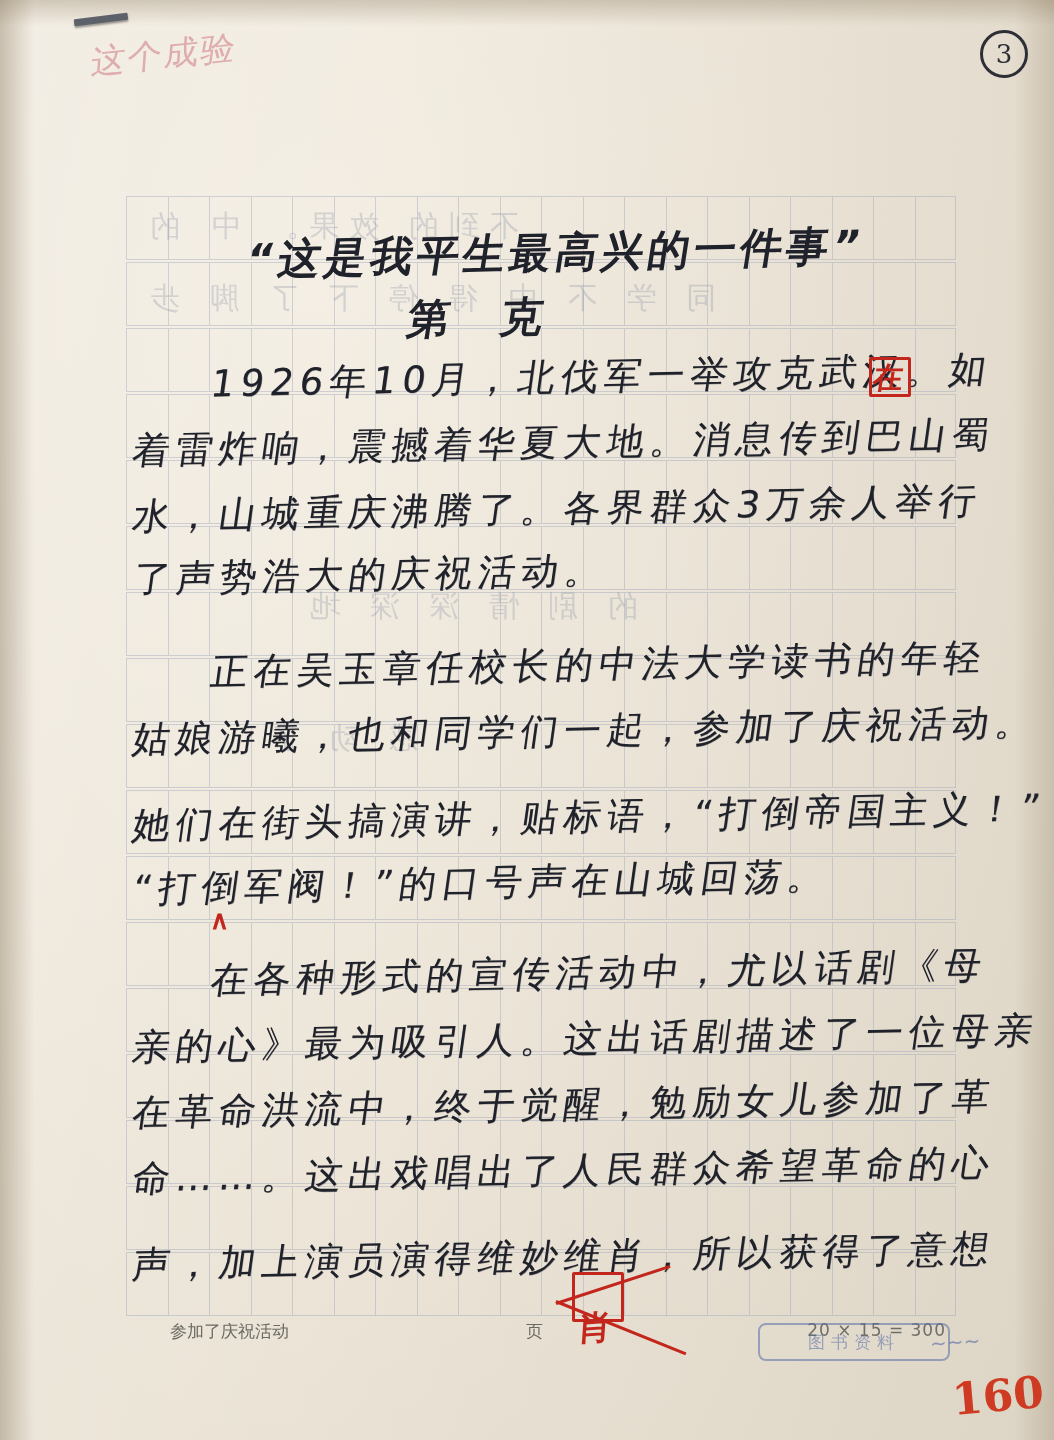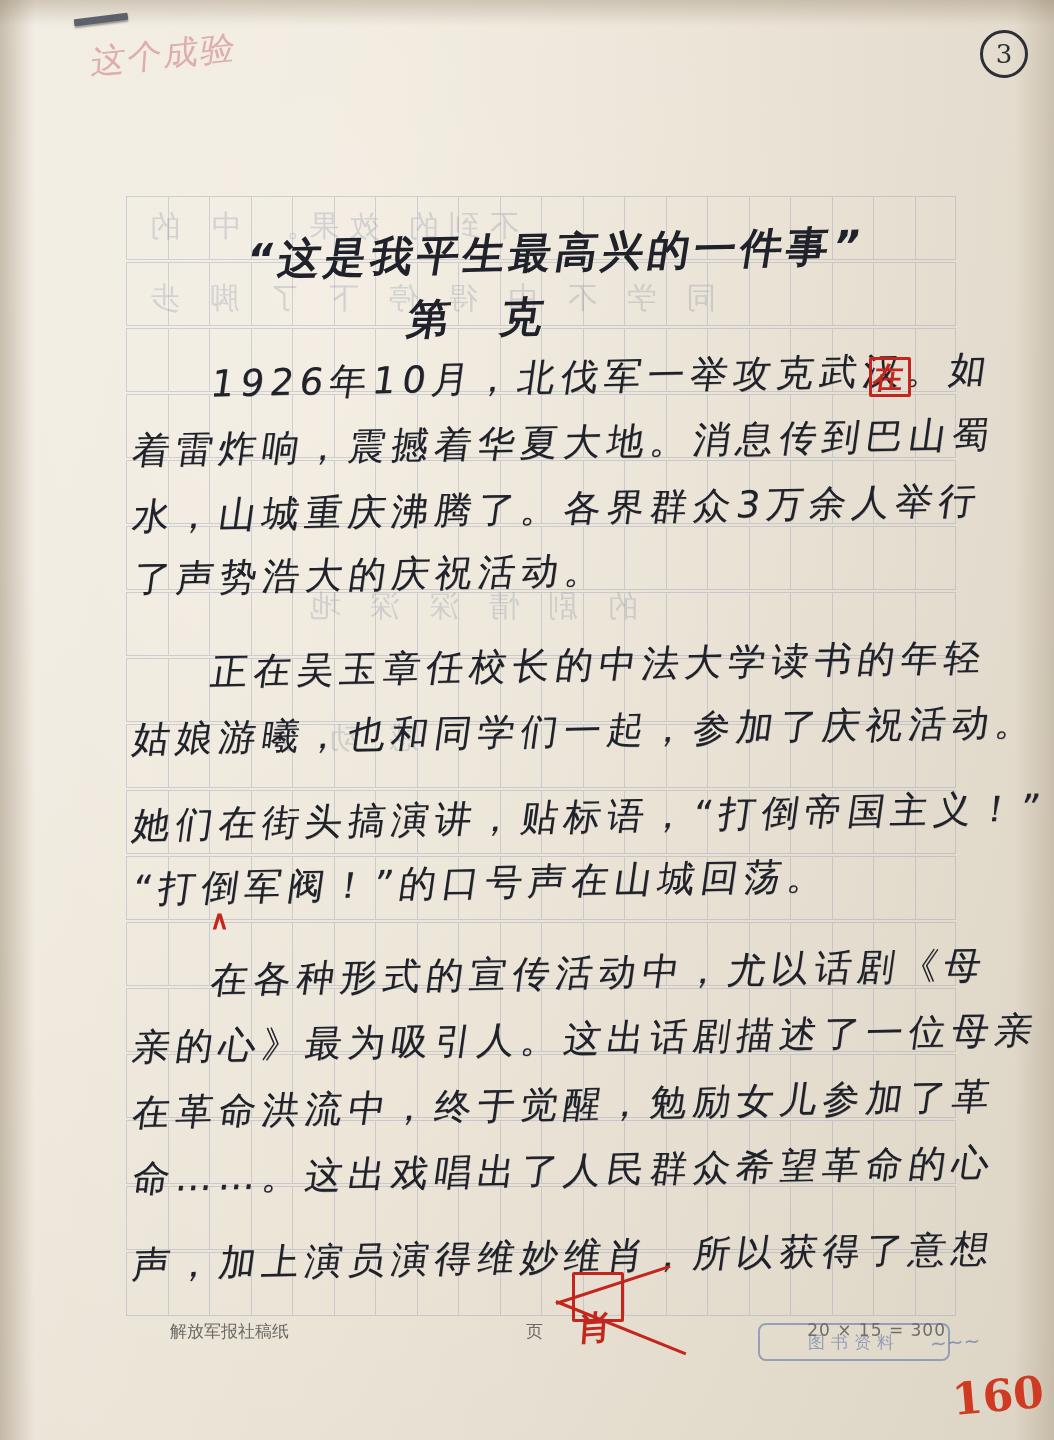--- a/index.html
+++ b/index.html
@@ -632,21 +632,21 @@
   <div class="red-caret" style="left:210px; top:905px;">∧</div>
 
   <div class="red-box" style="left:572px; top:1272px; width:46px; height:44px;"></div>
   <div class="red-sign" style="left:578px; top:1305px;">肖</div>
   <div class="red-stroke" style="left:556px; top:1300px; width:140px; transform:rotate(22deg);"></div>
   <div class="red-stroke" style="left:556px; top:1302px; width:120px; transform:rotate(-18deg);"></div>
 
   <div class="red-number" style="left:952px; top:1370px;">160</div>
 
   <div class="sheet-footer">
-    <span class="brand">解放军报社稿纸</span>
+    <span class="brand">参加了庆祝活动</span>
     <span class="pagelabel">页</span>
     <span class="count">20 × 15 = 300</span>
   </div>
 
   <div class="stamp s1 stamp-blur">图书资料</div>
   <div class="blue-scribble" style="left:930px; top:1330px;">~~~</div>
 
 </div>
 
 </body></html>

